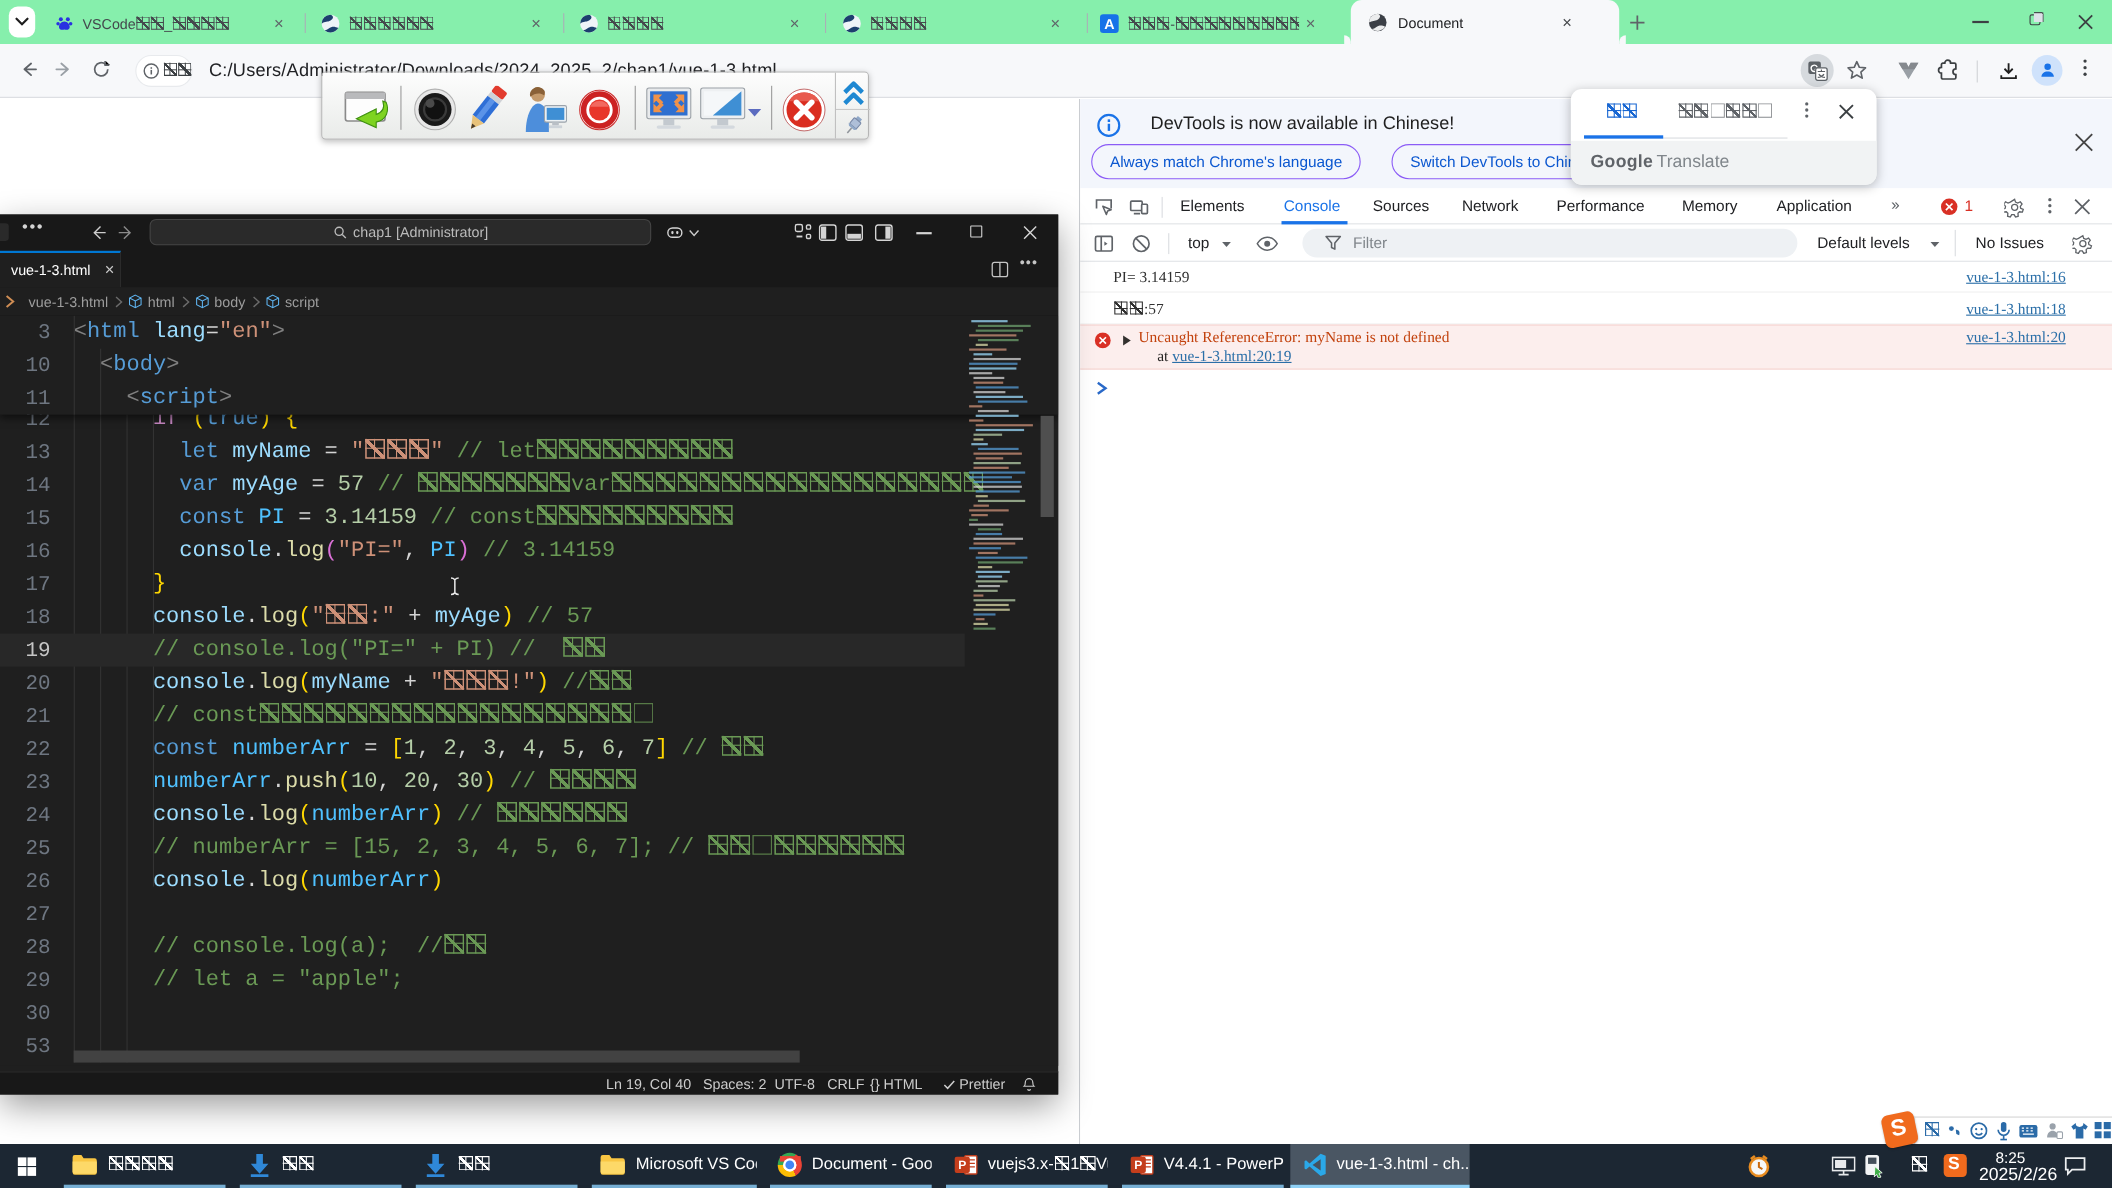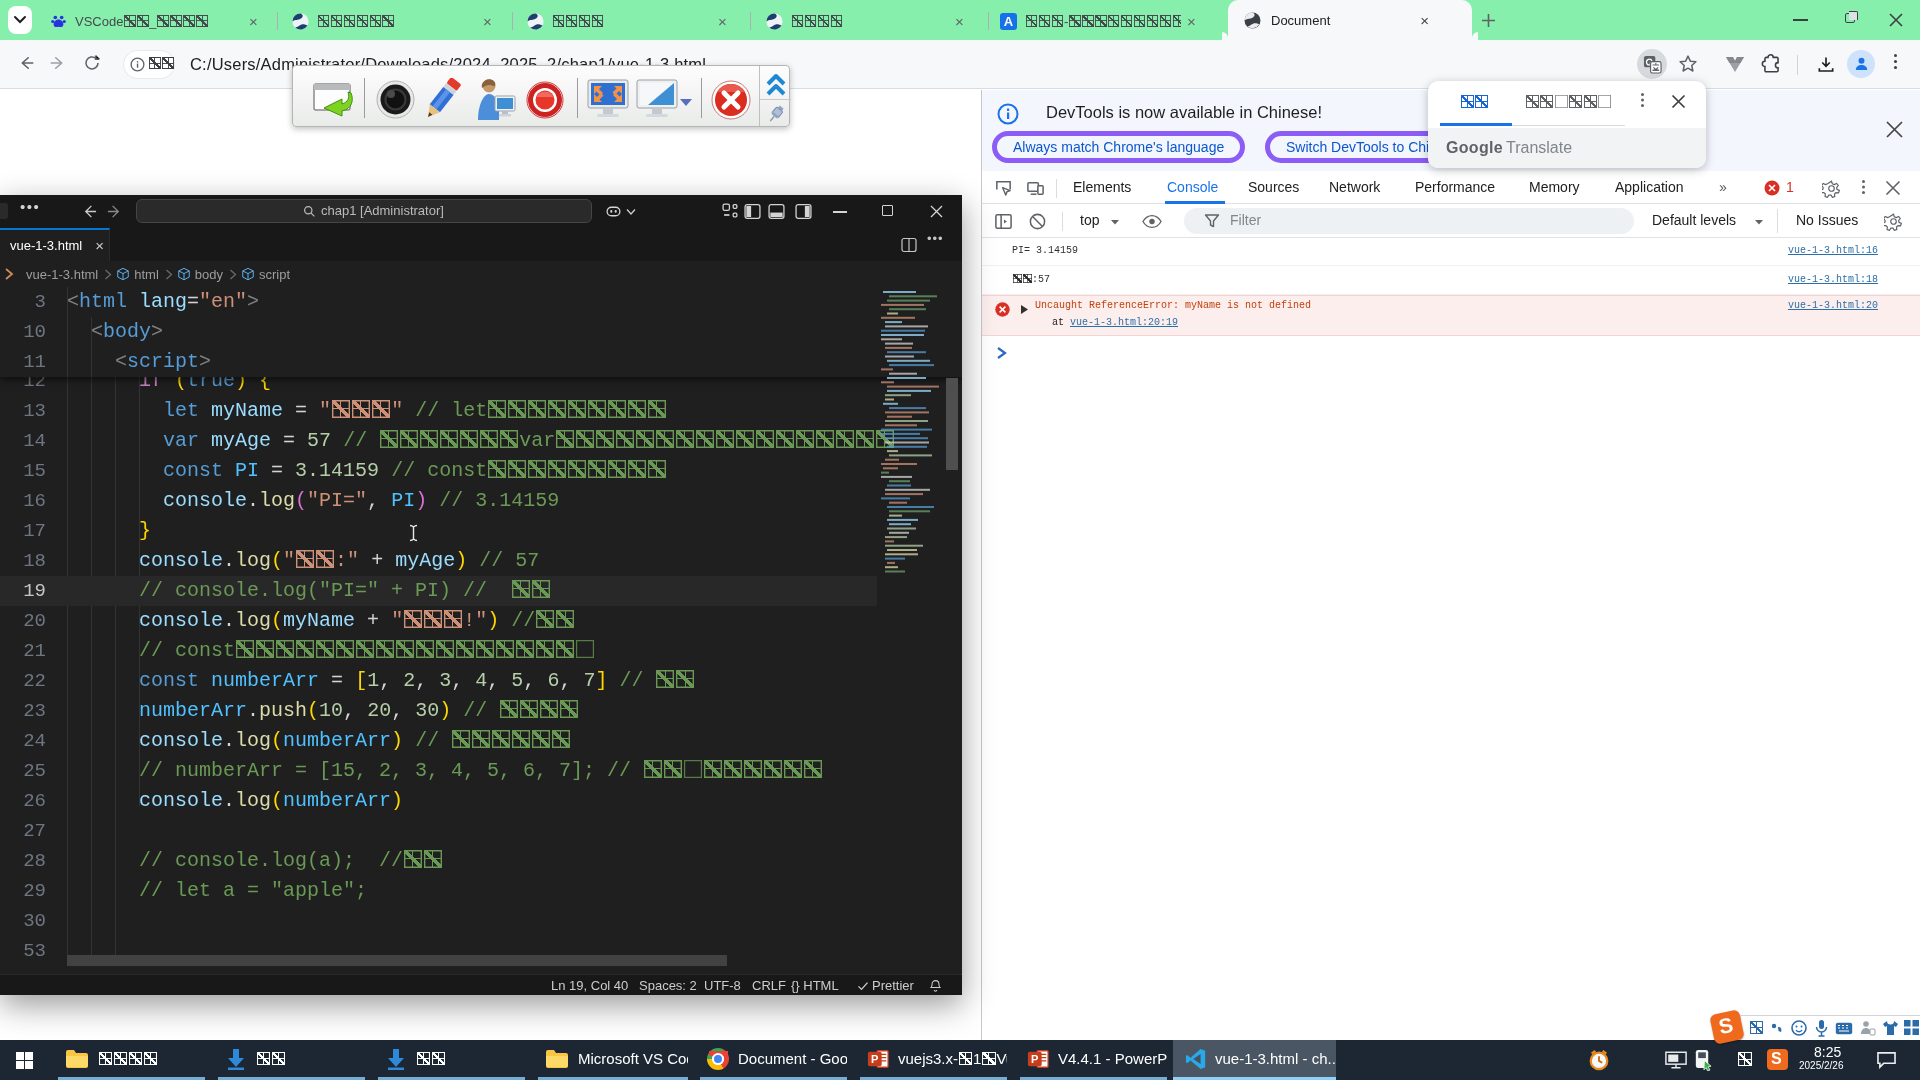--- a/index.html
+++ b/index.html
@@ -35,24 +35,24 @@
 .crow{position:absolute;left:0;width:877px;height:30px;font-family:"Liberation Mono",monospace;font-size:20px;line-height:30px;white-space:pre}
 .lnum{position:absolute;left:0;top:0;width:46px;text-align:right;color:#6e7681;font-family:"Liberation Mono",monospace;font-size:19px;line-height:30px}
 .ctext{position:absolute;left:67px;top:0;white-space:pre}
 .kw{color:#569cd6}.ctl{color:#c586c0}.vr{color:#9cdcfe}.cv{color:#4fc1ff}.fn{color:#dcdcaa}
 .st{color:#ce9178}.cm{color:#6a9955}.nm{color:#b5cea8}.op{color:#d4d4d4}.b1{color:#ffd700}.b2{color:#da70d6}.ag{color:#808080}
 #vstatus{position:absolute;left:0;top:779px;width:962px;height:21px;background:#181818;border-top:1px solid #2b2b2b;color:#cccccc;font-size:13px}
 .sbi{position:absolute;top:0;line-height:21px}
 
 #devtools{left:982px;top:90px;width:938px;height:950px;background:#fff;color:#202124}
 #dtbanner{position:absolute;left:0;top:0;width:938px;height:81px;background:#f3f6fc}
-.pillbtn{position:absolute;height:32px;border:5px solid #8b5cf6;border-radius:16px;color:#0b57d0;font-size:14px;display:flex;align-items:center;padding:0 16px;background:#f3f6fc}
+.pillbtn{position:absolute;height:32px;border:1px solid #8b5cf6;border-radius:16px;color:#0b57d0;font-size:14px;display:flex;align-items:center;padding:0 16px;background:#f3f6fc}
 #dtmenu{position:absolute;left:0;top:84px;width:938px;height:30px;border-bottom:1px solid #e0e3e6;font-size:14px;color:#202124}
 #dtbar2{position:absolute;left:0;top:114px;width:938px;height:34px;border-bottom:1px solid #e0e3e6;font-size:14px}
-#dtconsole{position:absolute;left:0;top:148px;width:938px;height:802px;font-family:Liberation Mono, monospace;font-size:10px;color:#303030}
+#dtconsole{position:absolute;left:0;top:148px;width:938px;height:802px;font-family:Liberation Serif, serif;font-size:14px;color:#303030}
 .dlink{color:#2b6fa8;text-decoration:underline}
 
 #gtpop{left:1428px;top:81px;width:278px;height:87px;background:#fff;border-radius:10px;box-shadow:0 2px 10px rgba(0,0,0,.25);overflow:hidden;font-size:14.5px}
 
 #rectb{left:292px;top:65px;width:498px;height:62px;background:linear-gradient(180deg,#fdfdfd 0%,#f4f5f4 45%,#e9ebe9 100%);border:1px solid #b5b5b5;border-radius:4px;box-shadow:0 2px 6px rgba(0,0,0,.25)}
 
 #taskbar{left:0;top:1040px;width:1920px;height:40px;background:#1c2733;color:#fff;font-size:15px}
 .titem{position:absolute;top:0;height:37px;display:flex;align-items:center;white-space:nowrap;overflow:hidden}
 .titem svg,.titem>div{flex:none}
 .tuline{position:absolute;top:37px;height:3px;background:#76aed3}
@@ -714,21 +714,21 @@
     </svg>
   <svg style="position:absolute;left:1692px;top:9px" width="21" height="22" viewBox="0 0 22 23">
       <rect x="4" y="1" width="13" height="19" rx="2.5" fill="#f2f4f5"></rect>
       <rect x="6.5" y="3.5" width="8" height="6" fill="#444f5a"></rect>
       <path d="M13 12 l7 6 -3 .5 1.8 3.5 -2.3 1.2 -1.8-3.6 -2.2 2.2 Z" fill="#3fae49" stroke="#fff" stroke-width=".8"></path>
     </svg>
   <span style="position:absolute;left:1737px;top:11px;font-size:16px"><i class="cj"></i></span>
   <div style="position:absolute;left:1767px;top:9px;width:21px;height:21px;background:#f06a1d;border-radius:4px"></div>
   <span style="position:absolute;left:1771px;top:10px;font-size:16px;font-weight:bold;color:#fff">S</span>
   <span style="position:absolute;left:1814px;top:4px;font-size:14px">8:25</span>
-  <span style="position:absolute;left:1799px;top:20px;font-size:10px">2025/2/26</span>
+  <span style="position:absolute;left:1799px;top:20px;font-size:16px">2025/2/26</span>
   <svg style="position:absolute;left:1876px;top:11px" width="21" height="18" viewBox="0 0 22 19">
       <path d="M2 2 H20 V13 H8 L4 17 V13 H2 Z" fill="none" stroke="#eceef0" stroke-width="1.7"></path>
     </svg>
 </div>
 <div class="abs" id="sogou">
   <span style="position:absolute;left:8px;top:3px;font-size:15px;color:#2b6ba8"><i class="cj"></i></span>
   <svg style="position:absolute;left:30px;top:7px" width="12" height="12">
       <circle cx="3" cy="3" r="2.2" fill="#2b6ba8"></circle>
       <path d="M7 4 c3 0 4 2 3 5 l-2.5-1" fill="#2b6ba8"></path>
     </svg>

